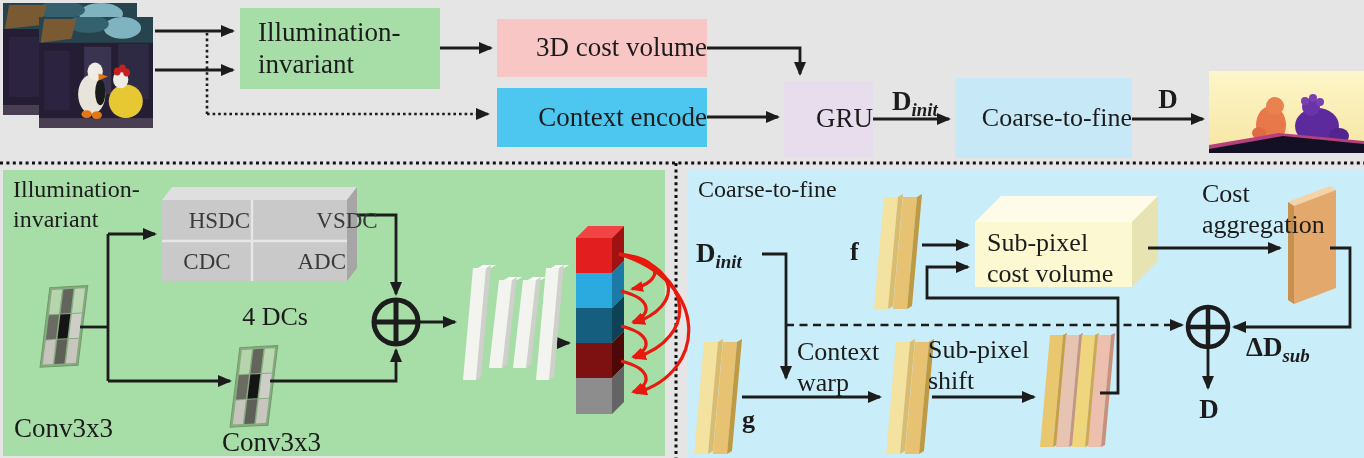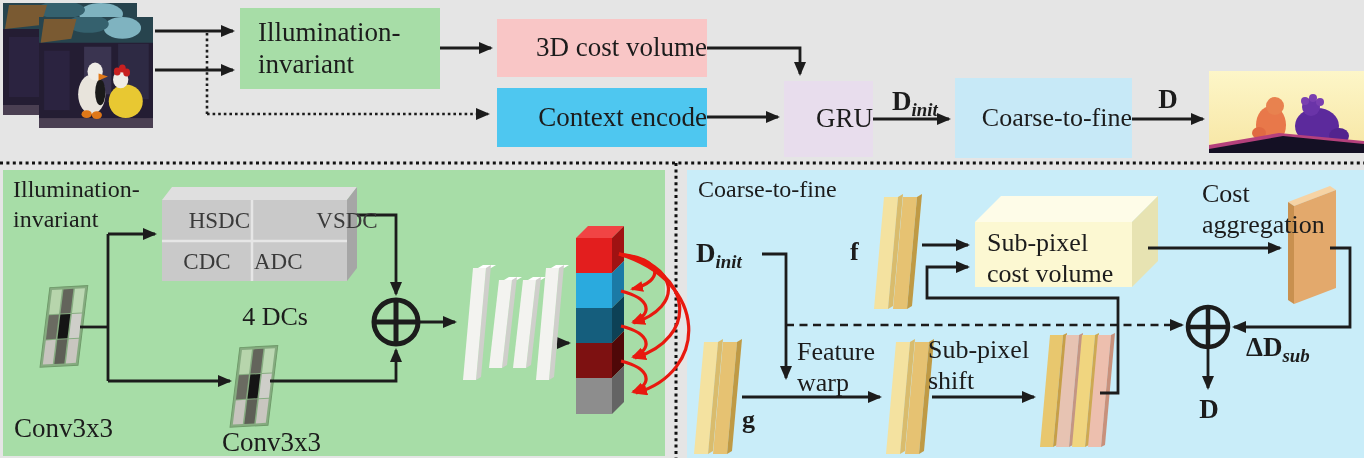--- a/index.html
+++ b/index.html
@@ -126,41 +126,41 @@
 
   <div class="lbl bold" style="left:1140px;top:84px;width:56px;text-align:center;font-size:27px;">D</div>
 
   <div class="lbl" style="left:13px;top:174px;font-size:24px;line-height:30px;">
     <div>Illumination-</div>
     <div>invariant</div>
   </div>
   <div class="lbl" style="left:164px;top:201px;width:86px;height:39px;line-height:39px;text-align:right;font-size:23px;color:#3a3a3a;">HSDC</div>
   <div class="lbl" style="left:254px;top:201px;width:92px;height:39px;line-height:39px;text-align:center;font-size:23px;color:#3a3a3a;margin-left:47px;">VSDC</div>
   <div class="lbl" style="left:164px;top:242px;width:86px;height:39px;line-height:39px;text-align:center;font-size:23px;color:#3a3a3a;">CDC</div>
-  <div class="lbl" style="left:254px;top:242px;width:92px;height:39px;line-height:39px;text-align:left;font-size:23px;color:#3a3a3a;">ADC</div>
+  <div class="lbl" style="left:254px;top:242px;width:92px;height:39px;line-height:39px;text-align:right;font-size:23px;color:#3a3a3a;">ADC</div>
   <div class="lbl" style="left:224px;top:301px;width:84px;text-align:right;">4 DCs</div>
   <div class="lbl" style="left:14px;top:413px;font-size:27px;">Conv3x3</div>
   <div class="lbl" style="left:222px;top:427px;font-size:27px;">Conv3x3</div>
 
   <div class="lbl" style="left:698px;top:174px;font-size:24px;">Coarse-to-fine</div>
   <div class="lbl" style="left:696px;top:238px;font-size:27px;">
     <span class="bold">D</span><sub class="mathsub">init</sub>
   </div>
   <div class="lbl bold" style="left:850px;top:236px;">f</div>
   <div class="lbl bold" style="left:742px;top:404px;">g</div>
   <div class="lbl" style="left:987px;top:227px;">
     <div>Sub-pixel</div>
     <div>cost volume</div>
   </div>
   <div class="lbl" style="left:1158px;top:178px;margin-left:44px;">
     <div>Cost</div>
     <div>aggregation</div>
   </div>
   <div class="lbl" style="left:797px;top:336px;">
-    <div>Feature</div>
+    <div>Context</div>
     <div>warp</div>
   </div>
   <div class="lbl" style="left:928px;top:334px;">
     <div>Sub-pixel</div>
     <div>shift</div>
   </div>
   <div class="lbl" style="left:1246px;top:332px;font-size:27px;">
     <span class="bold">ΔD</span><sub class="mathsub">sub</sub>
   </div>
   <div class="lbl bold" style="left:1196px;top:394px;width:26px;text-align:center;font-size:27px;">D</div>

